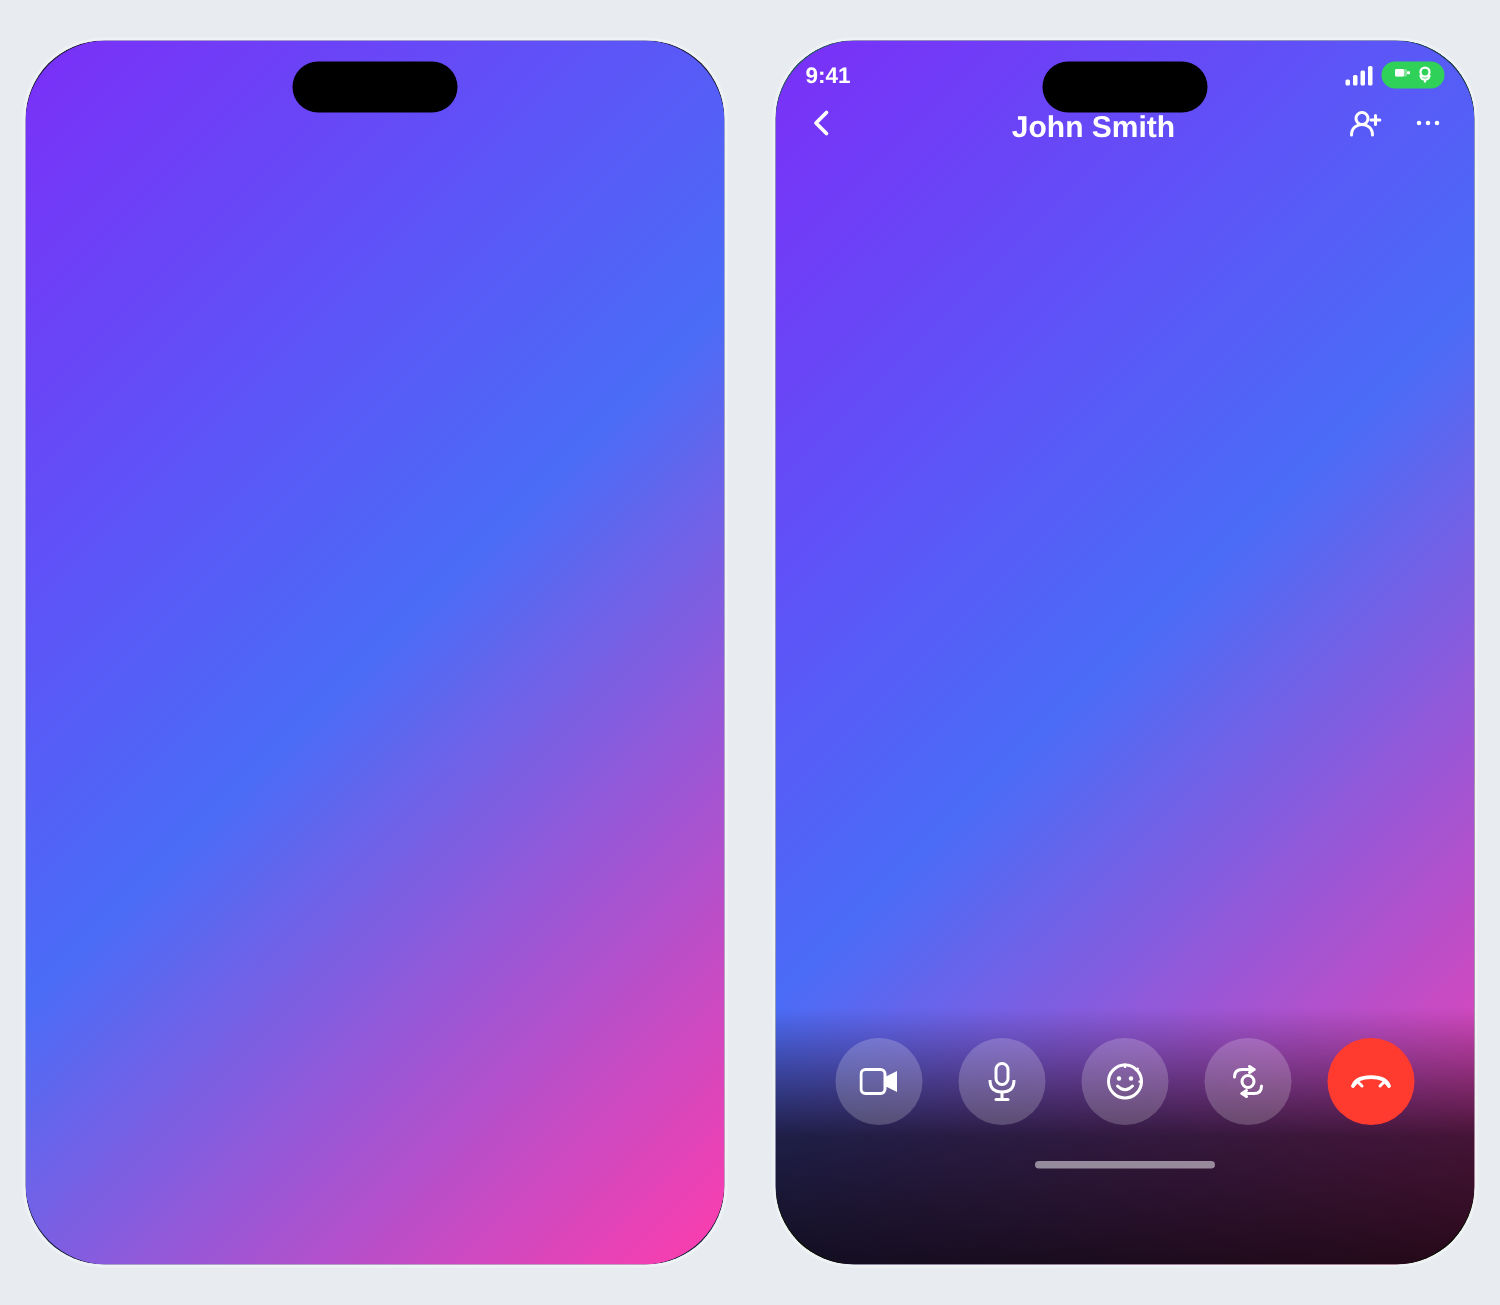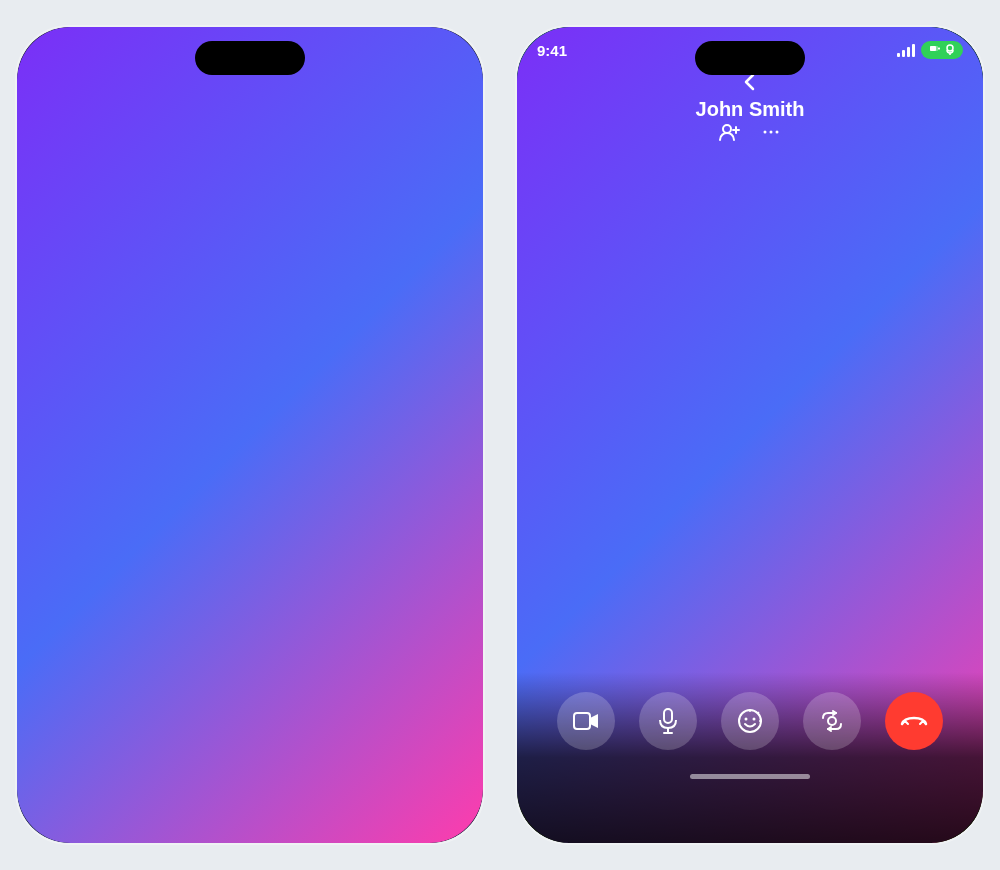--- a/index.html
+++ b/index.html
@@ -264,21 +264,20 @@
       display: flex;
       justify-content: space-between;
       align-items: center;
       margin-bottom: 12px;
     }
 
     .video-nav-row {
       display: flex;
       align-items: center;
       justify-content: space-between;
-      flex-direction: column;
     }
 
     .contact-name {
       font-size: 20px;
       font-weight: 700;
       color: white;
     }
 
     .nav-icons {
       display: flex;

